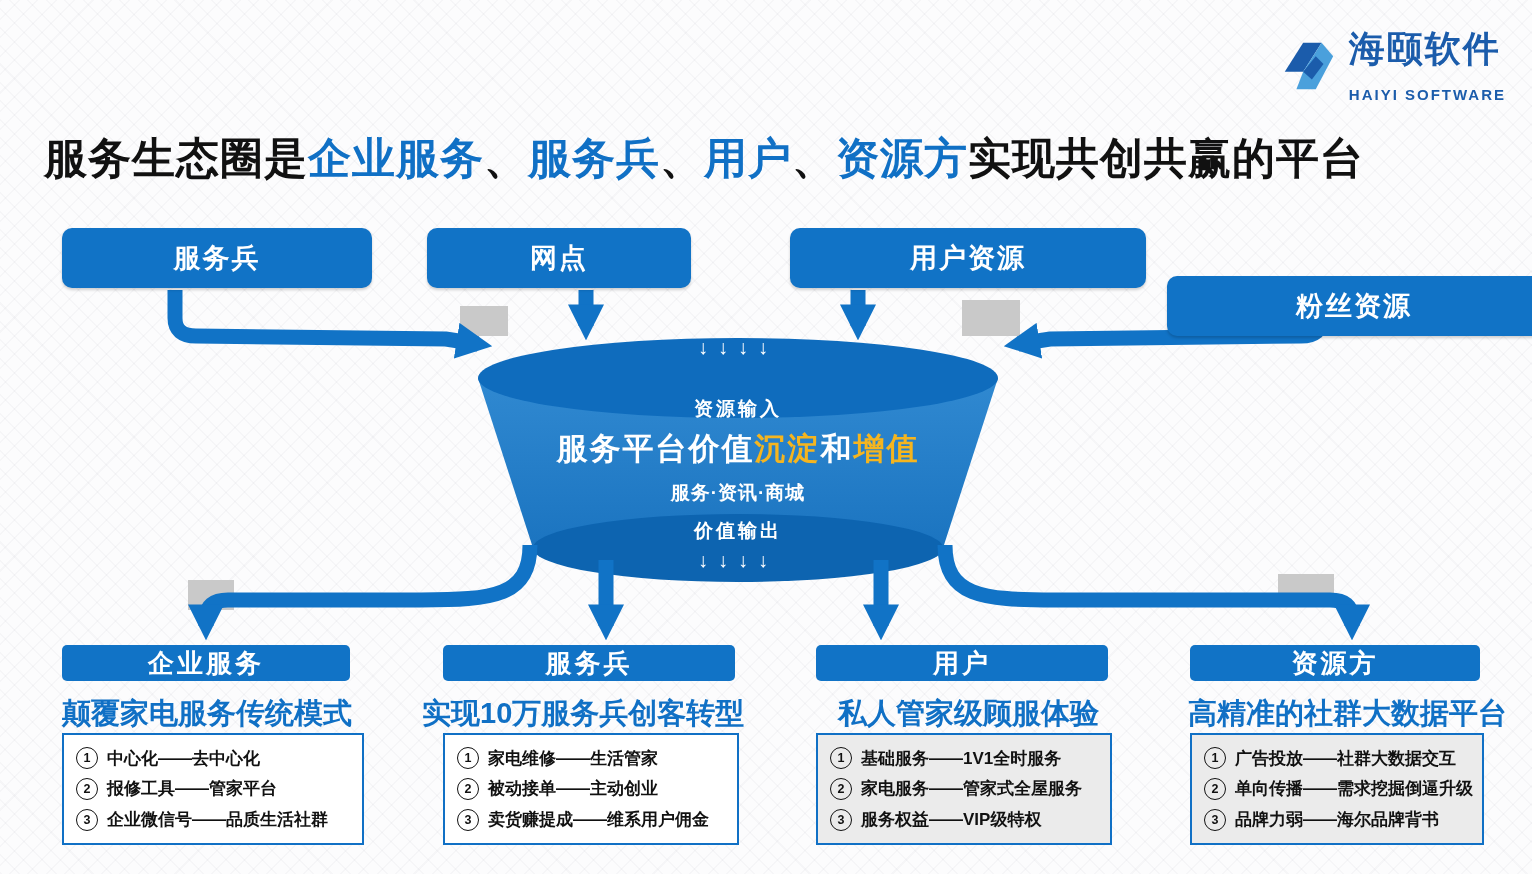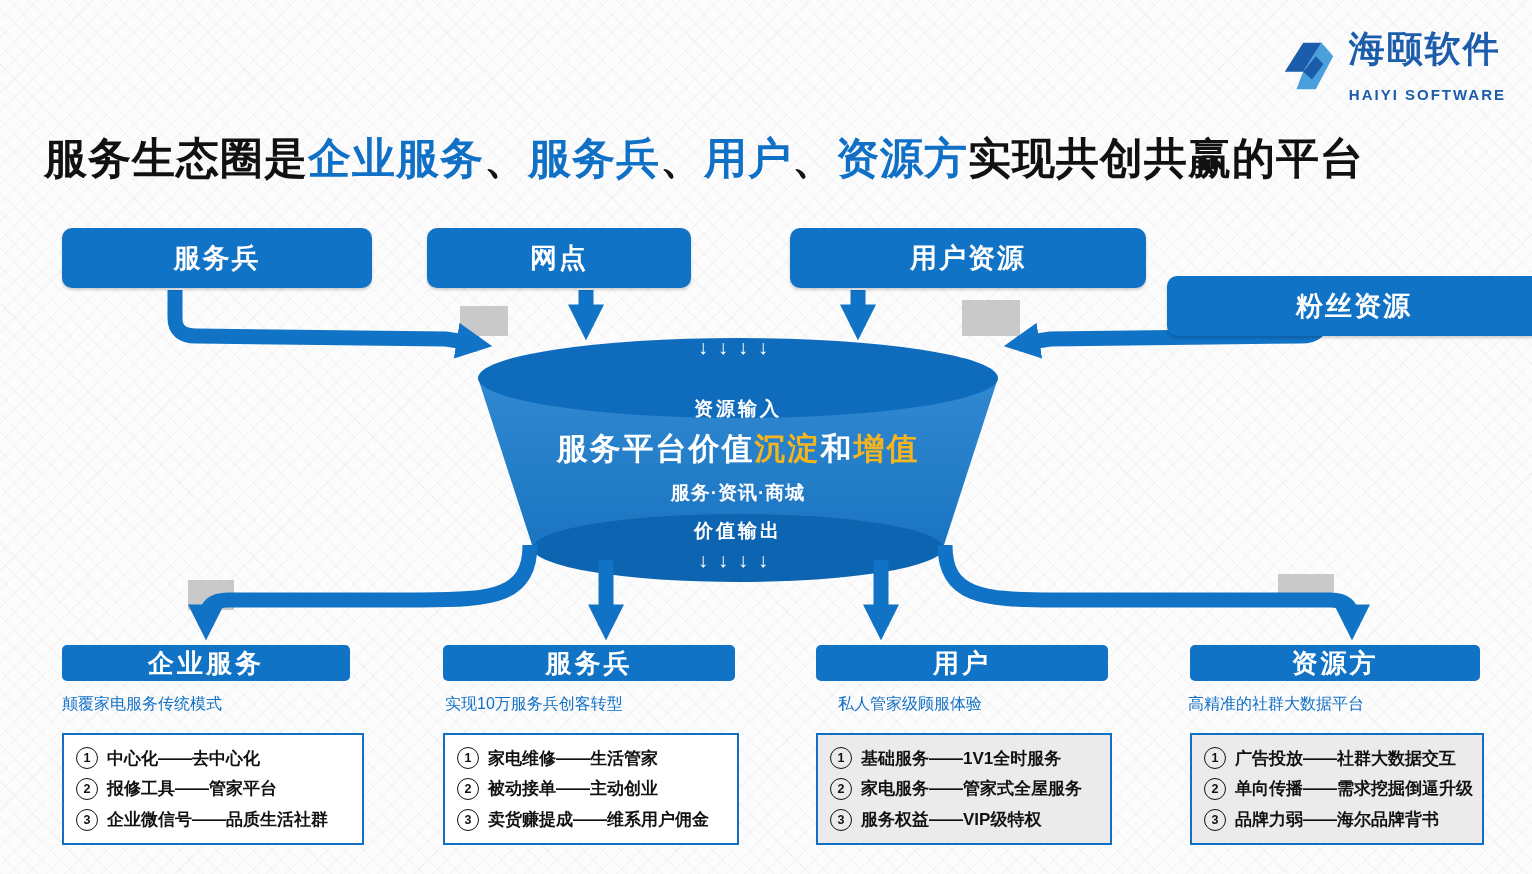--- a/index.html
+++ b/index.html
@@ -37,21 +37,21 @@
   .f-core{top:428px;font-size:31px;letter-spacing:2px;}
   .f-core .gold{color:#f5b51f;}
   .f-sub{top:480px;font-size:19px;letter-spacing:1px;}
   .f-out{top:518px;font-size:19px;letter-spacing:3px;}
   .arrows-out{top:549px;}
 
   
   .sec-bar{position:absolute;top:645px;height:36px;background:#1173c6;border-radius:5px;color:#fff;
            font-size:26px;font-weight:bold;display:flex;align-items:center;justify-content:center;
            letter-spacing:3px;z-index:2;}
-  .sec-sub{position:absolute;top:694px;font-size:16px;font-weight:normal;color:#1070c5;white-space:nowrap;text-align:center;}
+  .sec-sub{position:absolute;top:694px;font-size:29px;font-weight:bold;color:#1070c5;white-space:nowrap;text-align:center;}
   .sec-box{position:absolute;top:733px;height:112px;border:2px solid #1070c5;background:#fff;
            box-sizing:border-box;padding:8px 12px;display:flex;flex-direction:column;
            justify-content:space-around;}
   .sec-box.gray{background:#ebebeb;}
   .item{display:flex;align-items:center;gap:9px;font-size:17px;font-weight:bold;color:#111;white-space:nowrap;}
   .num{flex:0 0 auto;width:20px;height:20px;border:1.6px solid #111;border-radius:50%;
        display:flex;align-items:center;justify-content:center;font-size:12.5px;font-weight:bold;}
 </style>
 </head>
 <body>
@@ -130,21 +130,21 @@
       <span class="num">2</span>
       <span>报修工具——管家平台</span>
     </div>
     <div class="item">
       <span class="num">3</span>
       <span>企业微信号——品质生活社群</span>
     </div>
   </div>
 
   <div class="sec-bar" style="left:443px;width:292px;">服务兵</div>
-  <div class="sec-sub" style="left:445px;">实现10万服务兵创客转型</div>
+  <div class="sec-sub" style="left:422px;">实现10万服务兵创客转型</div>
   <div class="sec-box" style="left:443px;width:296px;">
     <div class="item">
       <span class="num">1</span>
       <span>家电维修——生活管家</span>
     </div>
     <div class="item">
       <span class="num">2</span>
       <span>被动接单——主动创业</span>
     </div>
     <div class="item">

